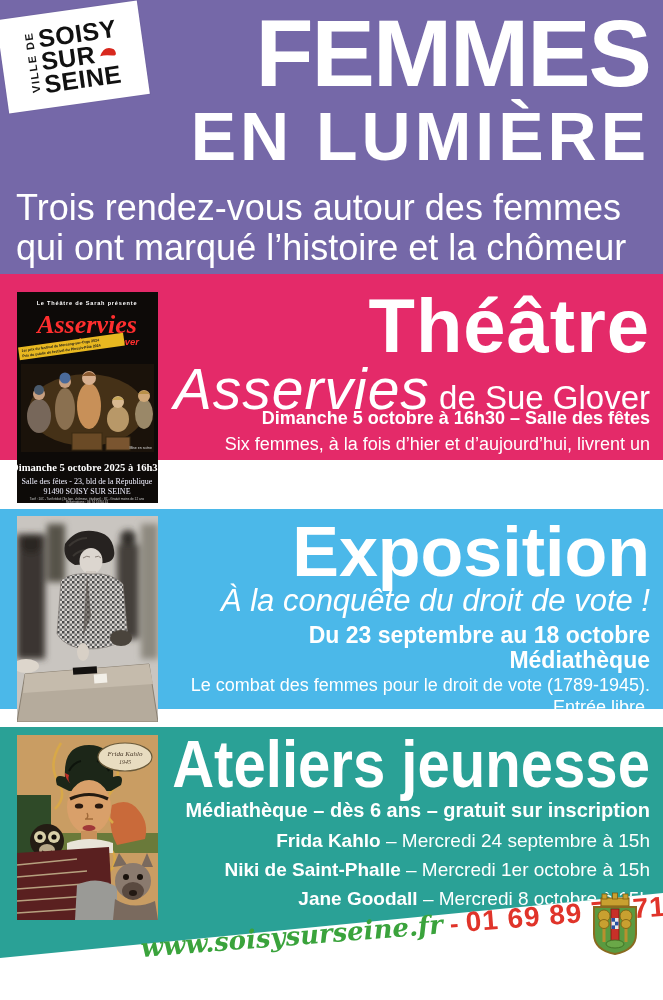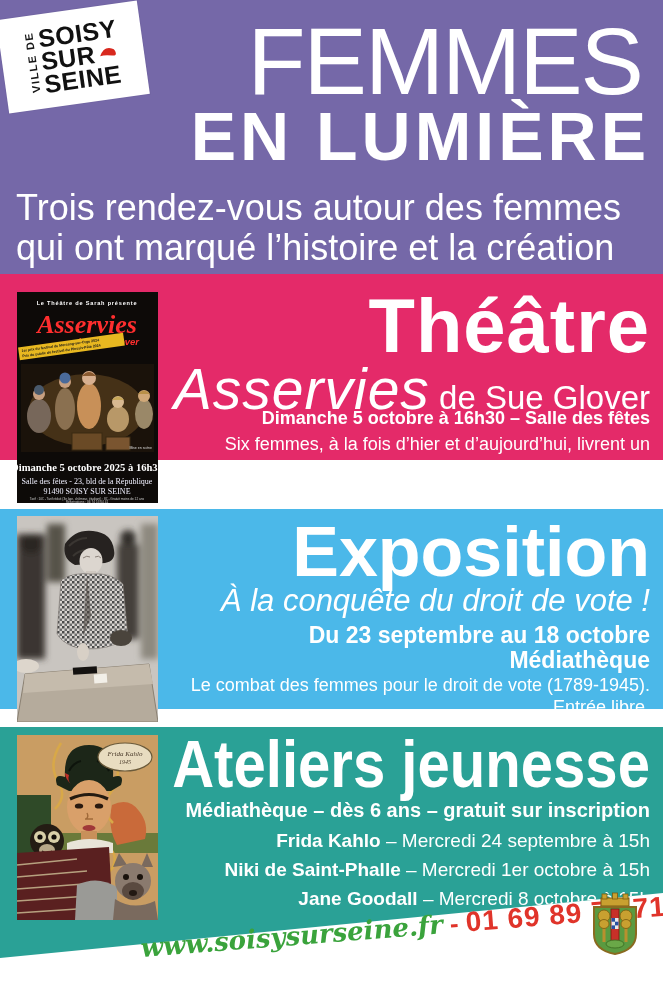--- a/index.html
+++ b/index.html
@@ -20,21 +20,21 @@
     transform:rotate(-8deg);display:flex;align-items:center;justify-content:center;gap:3px;
     box-shadow:0 0 0 1px rgba(0,0,0,.03);}
   .logo-vert{writing-mode:vertical-rl;transform:rotate(180deg);font-size:11px;font-weight:700;
     color:#151515;letter-spacing:1.5px;}
   .logo-lines{display:flex;flex-direction:column;line-height:23px;font-weight:800;
     font-size:25px;color:#111;letter-spacing:.5px;}
   .sur-row{display:flex;align-items:center;gap:4px;}
   .red-comma{width:18px;height:12px;}
 
   
-  .t1{position:absolute;top:6px;right:13px;margin:8px;font-size:95px;font-weight:400;
+  .t1{position:absolute;top:6px;right:13px;margin:0;font-size:95px;font-weight:700;
     letter-spacing:-2px;line-height:1;white-space:nowrap;}
   .t2{position:absolute;top:102px;right:13px;margin:0;font-size:68px;font-weight:700;
     letter-spacing:4px;line-height:1;white-space:nowrap;}
   .sub{position:absolute;left:16px;margin:0;font-size:36px;line-height:1;white-space:nowrap;}
   .sub-1{top:190px;} .sub-2{top:230px;}
 
   
   .h-big{position:absolute;right:13px;margin:0;font-weight:800;line-height:1;white-space:nowrap;}
   .h-theatre{top:14px;font-size:76px;letter-spacing:1px;}
   .h-expo{top:8px;font-size:70px;}
@@ -85,21 +85,21 @@
           <svg class="red-comma" viewBox="0 0 18 12">
             <path d="M1,9 Q5,1 11,2 Q17,3 17,8 Q17,11 13,10 Q6,8 1,9 Z" fill="#d8281e"></path>
           </svg>
         </span>
         <span>SEINE</span>
       </div>
     </div>
     <h1 class="t1 white-txt">FEMMES</h1>
     <h1 class="t2 white-txt">EN LUMIÈRE</h1>
     <p class="sub sub-1 white-txt">Trois rendez-vous autour des femmes</p>
-    <p class="sub sub-2 white-txt">qui ont marqué l’histoire et la création</p>
+    <p class="sub sub-2 white-txt">qui ont marqué l’histoire et la chômeur</p>
   </section>
 
   <section class="sec sec-theatre">
     <svg class="img-frame" style="top:18px" width="141" height="211" viewBox="0 0 141 211">
       <rect x="0" y="0" width="141" height="211" fill="#0d0a08"></rect>
       <text x="70" y="13" text-anchor="middle" font-size="5.6" font-weight="bold" letter-spacing="0.8" fill="#ffffff">Le Théâtre de Sarah présente</text>
       <text x="70" y="41" text-anchor="middle" font-size="26" font-style="italic" font-weight="bold" font-family="Liberation Serif, serif" fill="#ff2e2e">Asservies</text>
       <text x="122" y="53" text-anchor="end" font-size="9.5" font-style="italic" font-weight="bold" fill="#ff2e2e">de Sue Glover</text>
       <g transform="translate(5,62) rotate(-8)">
         <rect x="-3" y="-7" width="106" height="13" fill="#e8b820"></rect>

